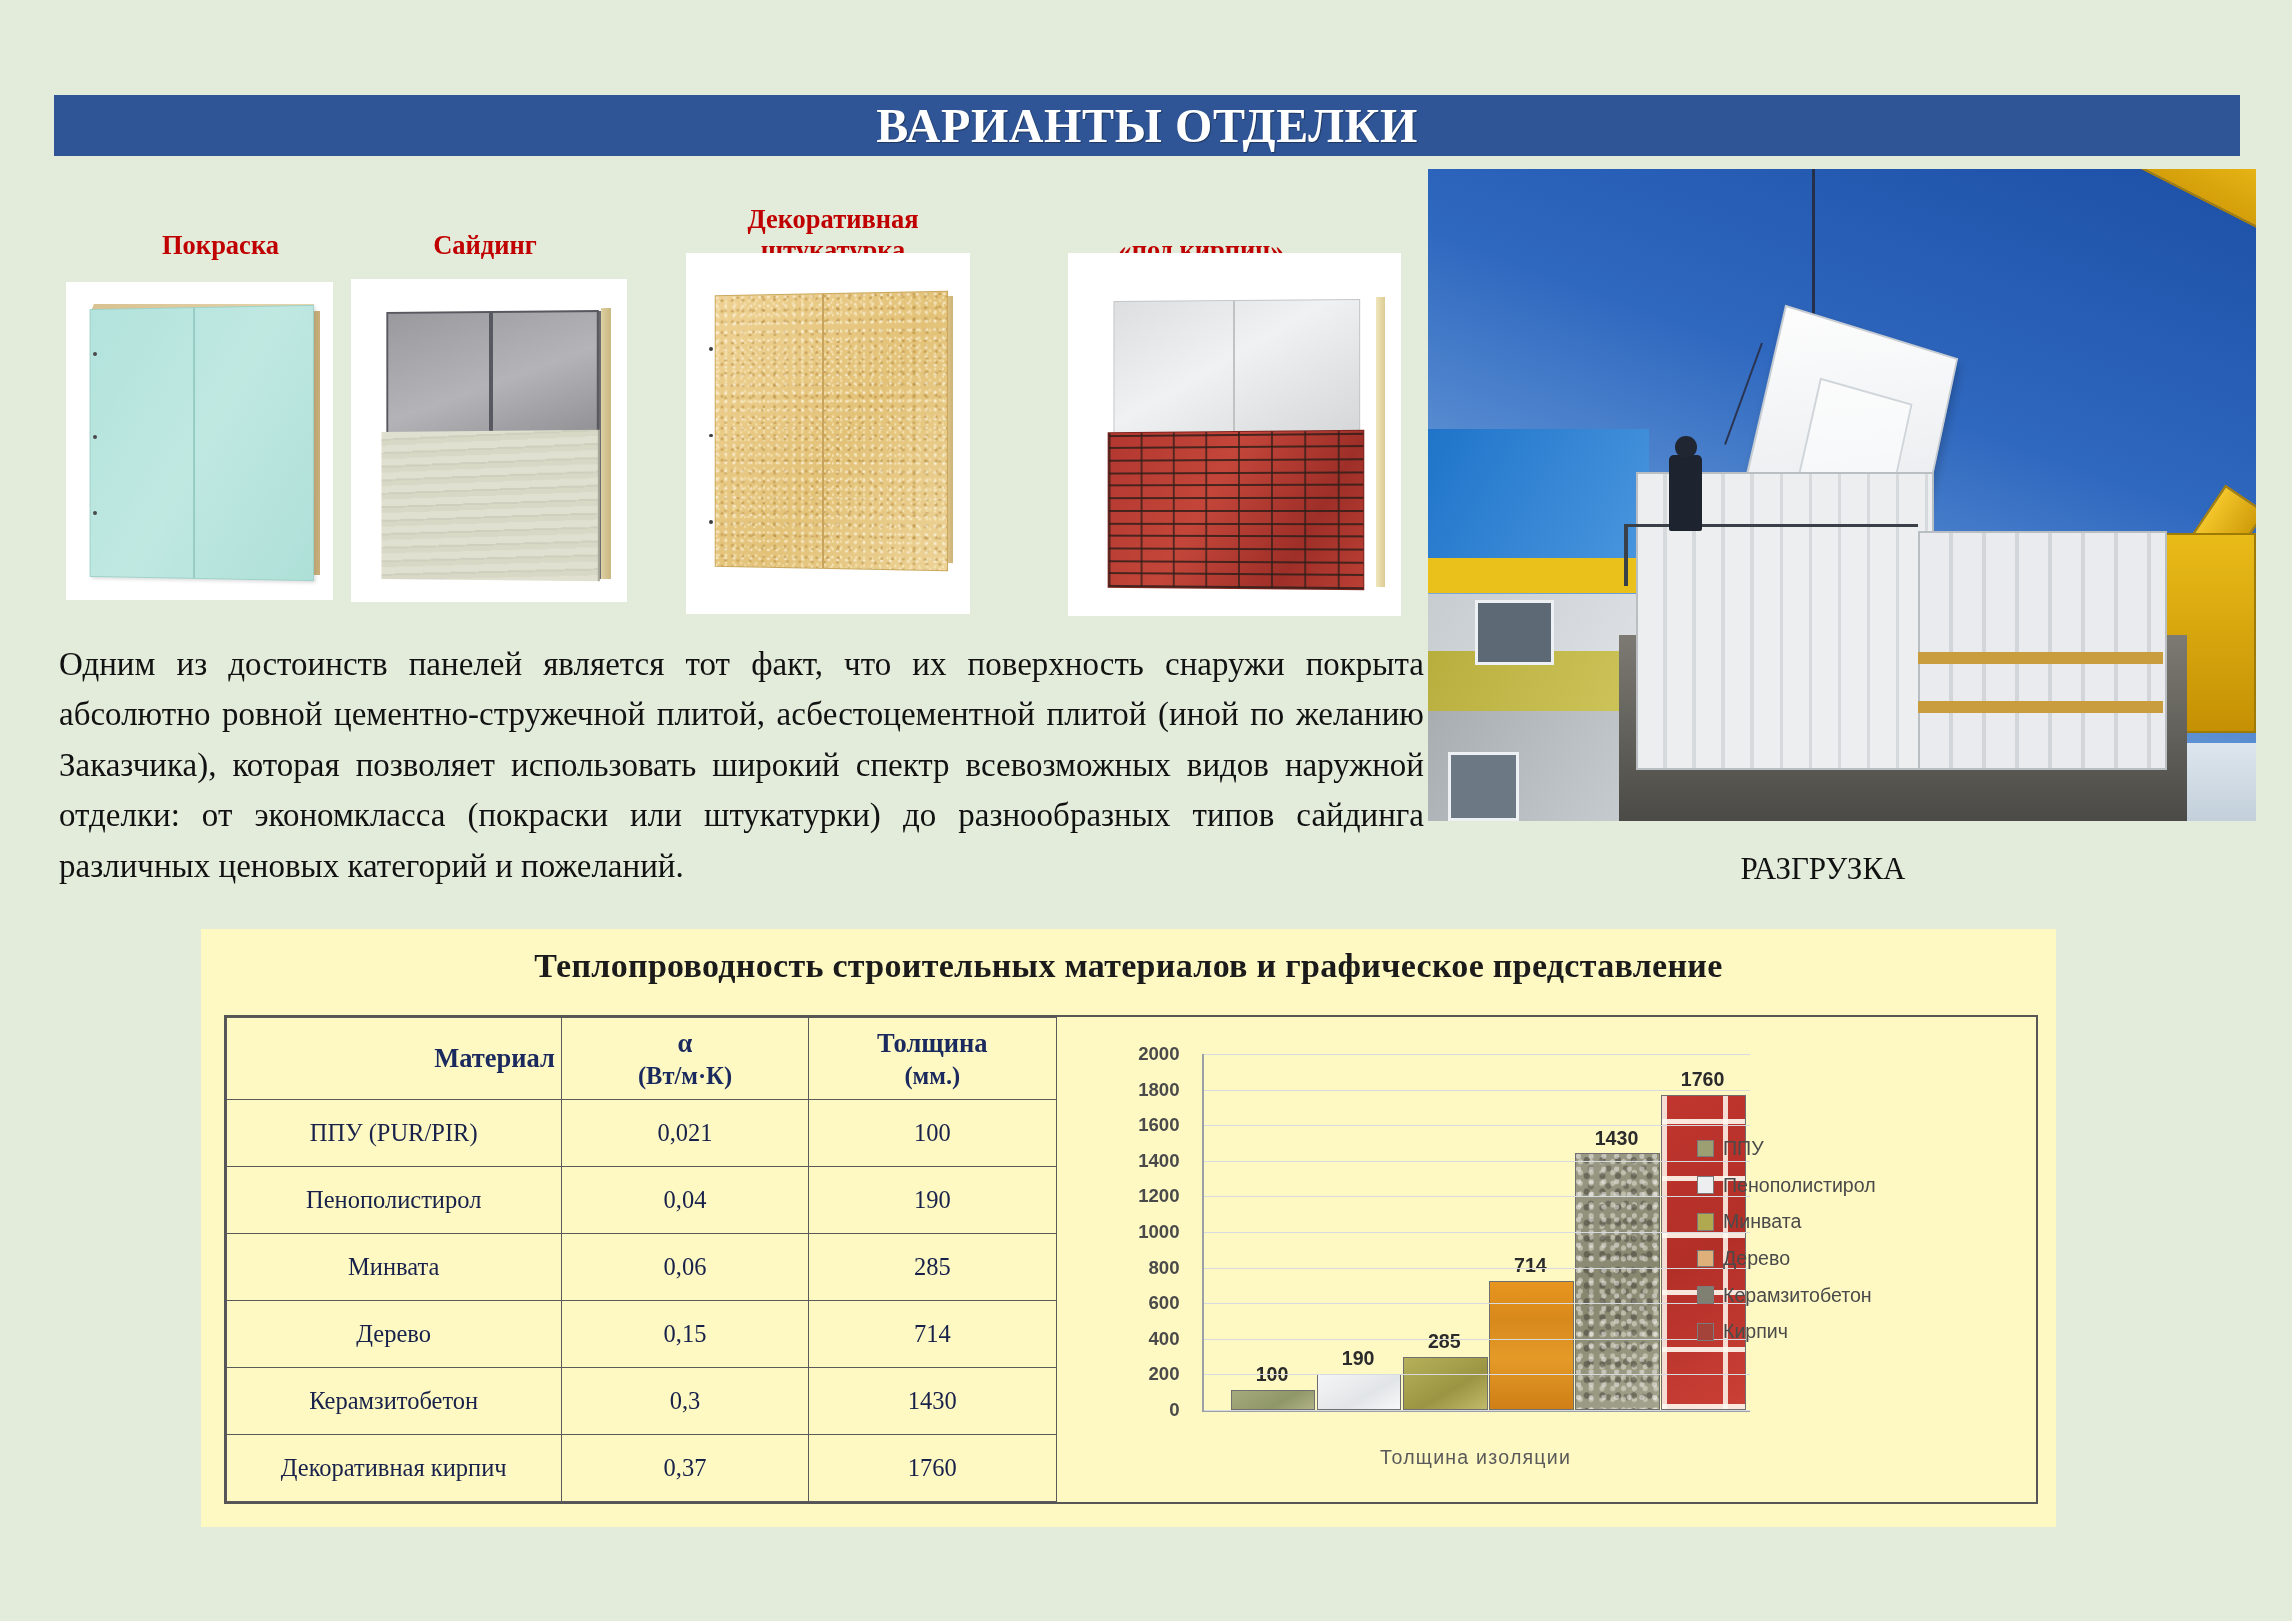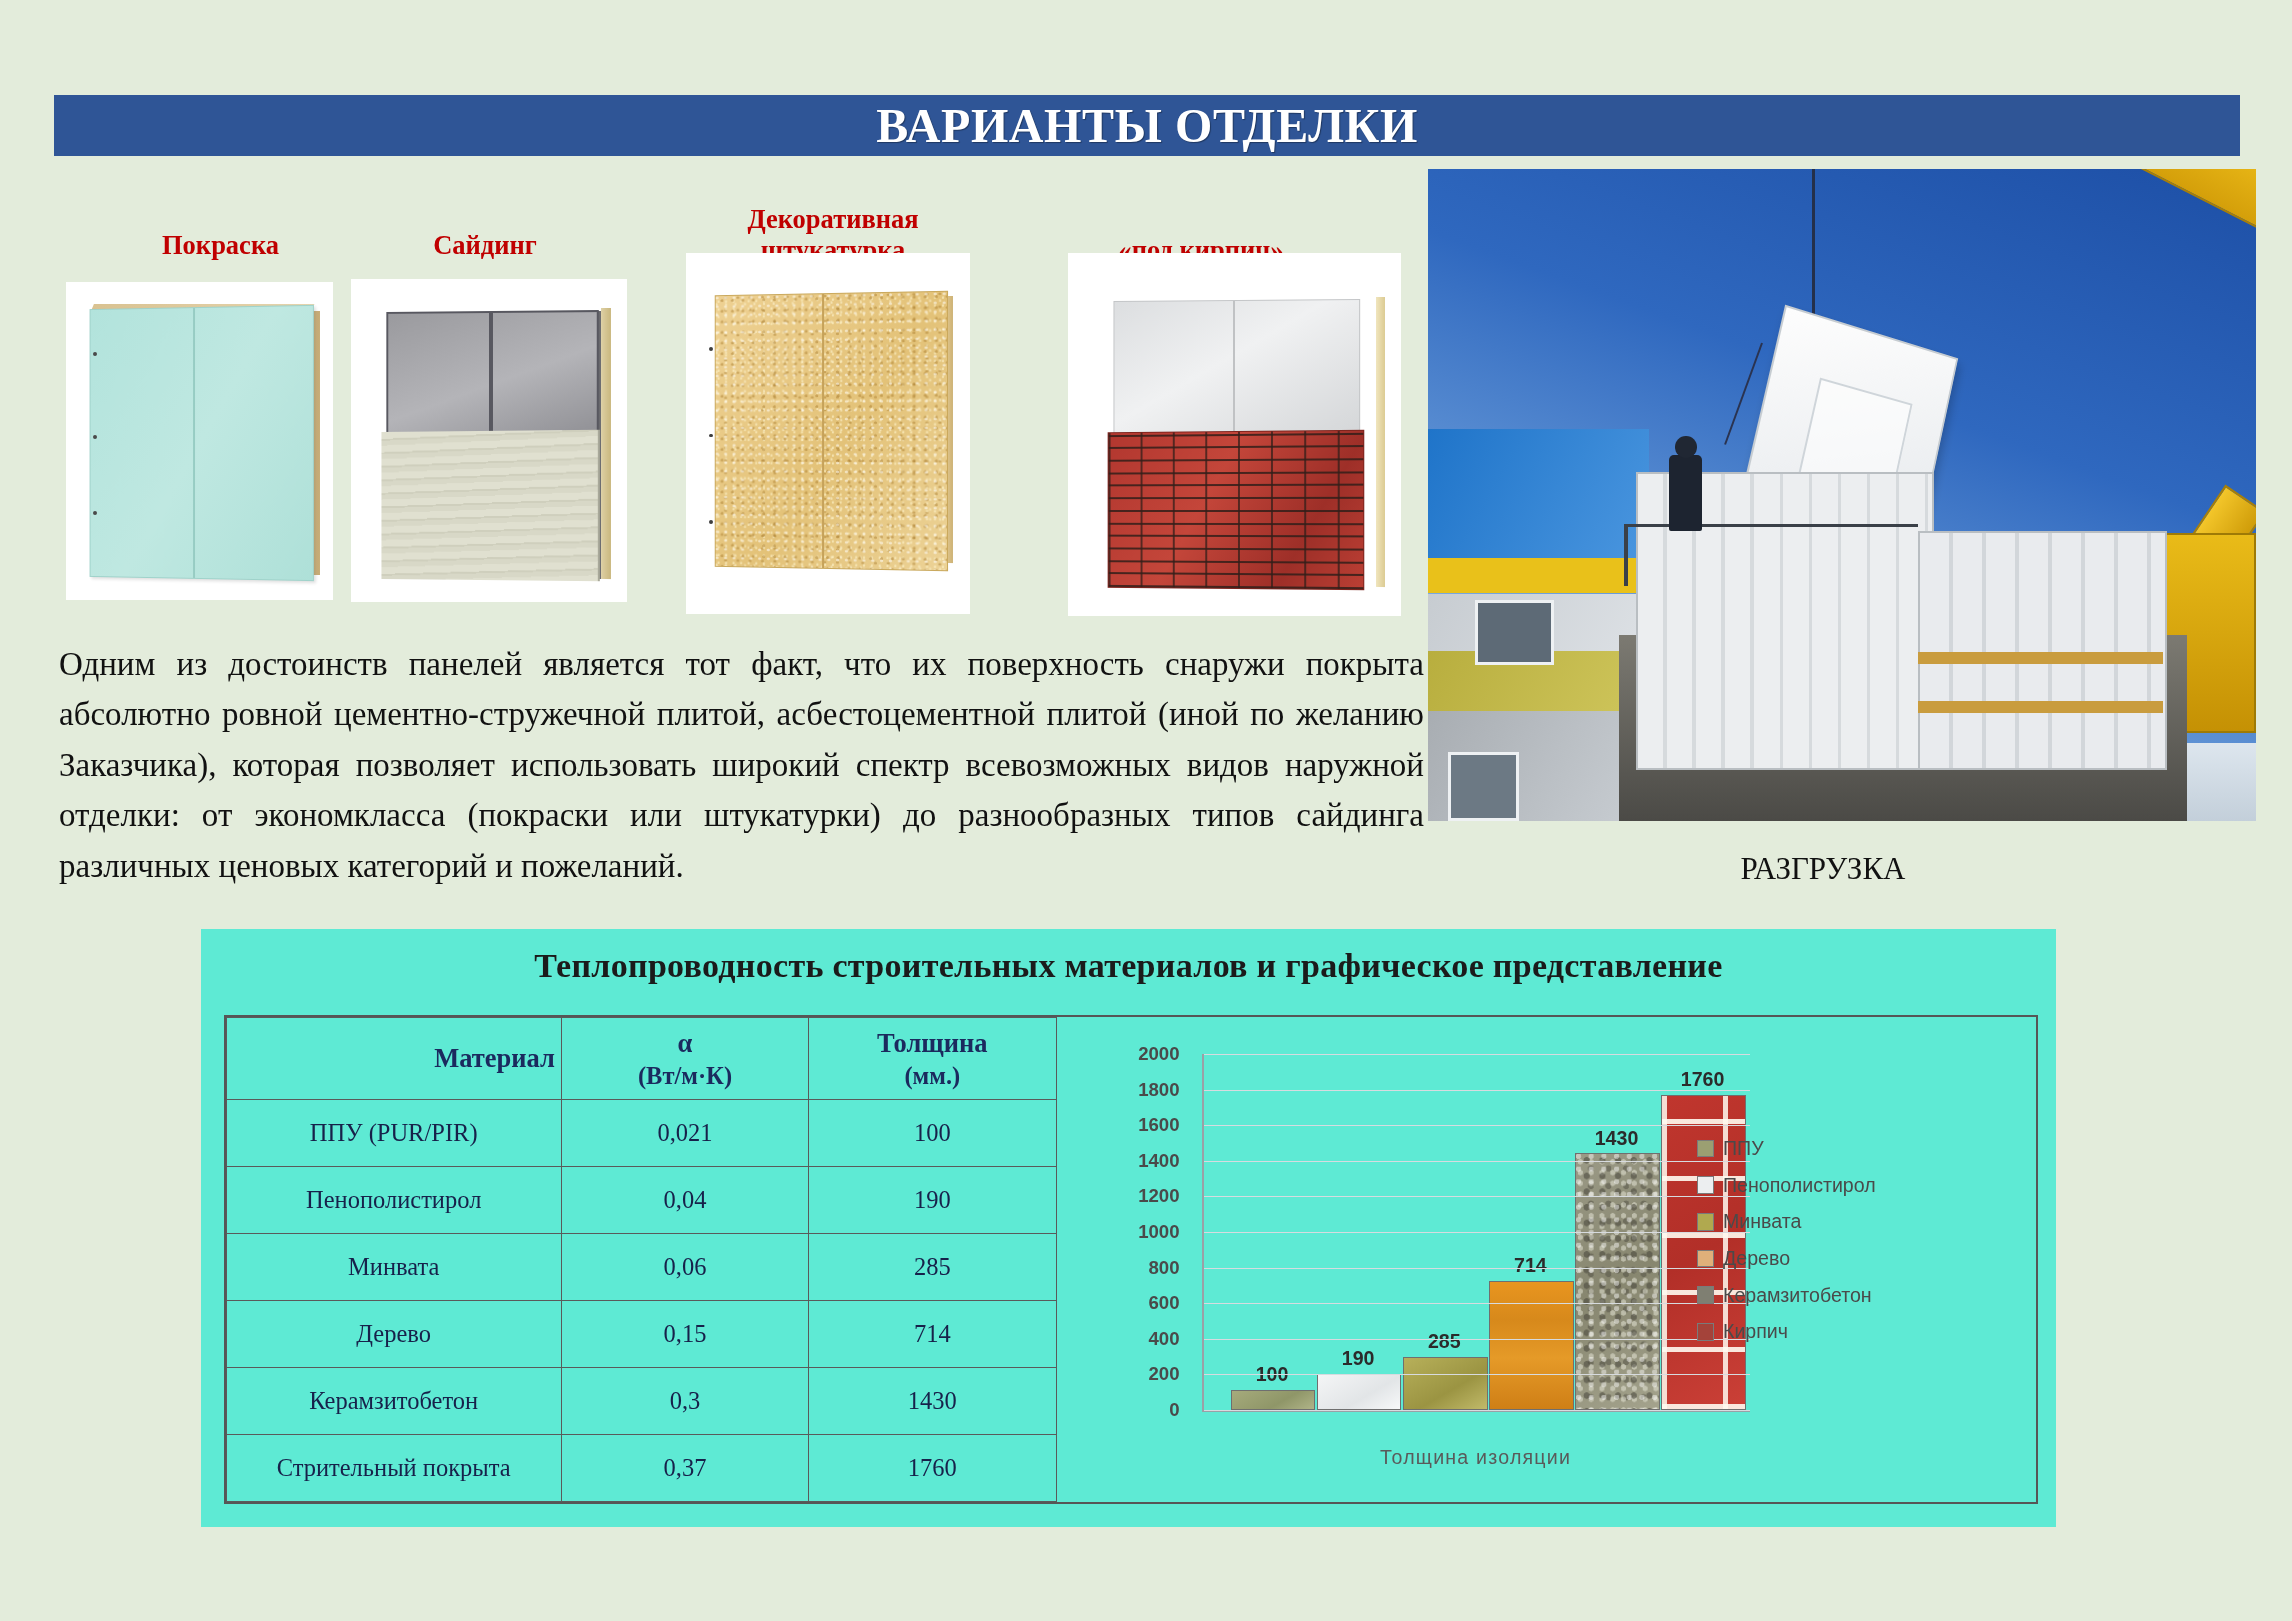--- a/index.html
+++ b/index.html
@@ -235,21 +235,21 @@
      background:radial-gradient(circle,#6d6a5e 0 2px,transparent 2.9px) 0 0/6.9px 6.9px;}
 
   .photo-caption{
     position:absolute;left:1627px;top:851px;width:392px;text-align:center;
     font-family:"Liberation Serif", serif;font-size:31px;color:#111;
   }
 
   
   .card{
     position:absolute;left:201px;top:929px;width:1855px;height:598px;
-    background:#5eead4;
+    background:#fef9c3;
   }
   .card-title{
     position:absolute;left:0;top:17.6px;width:100%;text-align:center;
     font-family:"Liberation Serif", serif;
     font-size:34px;font-weight:bold;color:#1b1b1b;letter-spacing:0.3px;
   }
   .card-inner{
     position:absolute;left:22.5px;top:86px;width:1810px;height:485px;
     border:2px solid #565656;
     display:flex;
@@ -469,21 +469,21 @@
             <td class="c-mat">Дерево</td>
             <td class="c-num">0,15</td>
             <td class="c-num">714</td>
           </tr>
           <tr>
             <td class="c-mat">Керамзитобетон</td>
             <td class="c-num">0,3</td>
             <td class="c-num">1430</td>
           </tr>
           <tr>
-            <td class="c-mat">Стрительный покрыта</td>
+            <td class="c-mat">Декоративная кирпич</td>
             <td class="c-num">0,37</td>
             <td class="c-num">1760</td>
           </tr>
         </tbody>
       </table>
 
       <div class="chart-wrap">
         <div class="plot" id="plot">
           <div class="bars" id="bars">
               <div class="bar-slot">

